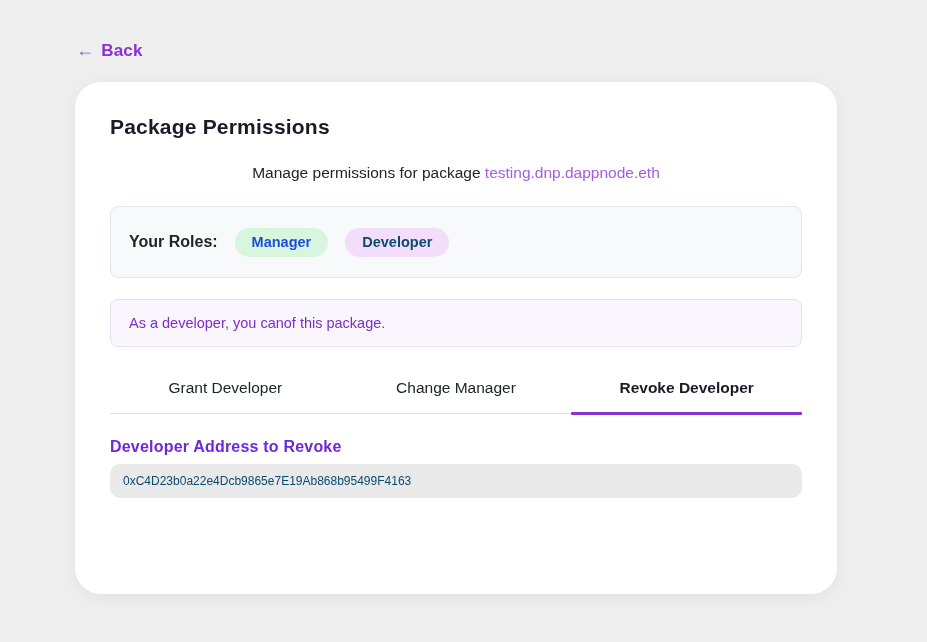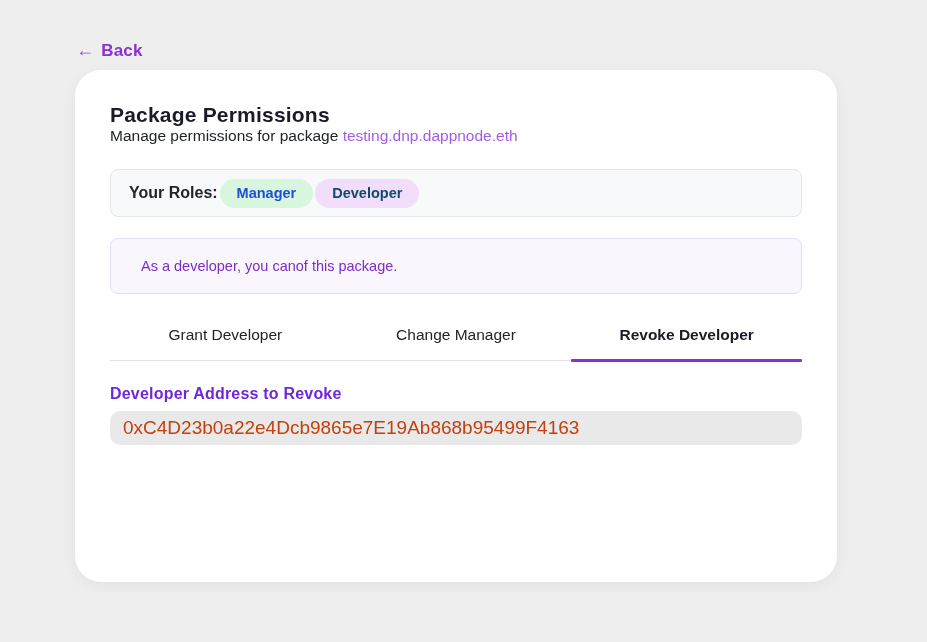--- a/index.html
+++ b/index.html
@@ -16,70 +16,71 @@
     position: absolute; left: 76px; top: 40px;
     color: #8b2fd6; font-size: 17px; font-weight: 700;
     text-decoration: none; cursor: pointer;
     display: flex; align-items: center; gap: 7px;
     letter-spacing: 0.2px;
   }
   .back-link .arrow { font-weight: 400; font-size: 18px; color: #9a4ede; }
 
   
   .card {
-    position: absolute; left: 75px; top: 70px;
+    position: absolute; left: 75px; top: 82px;
     width: 762px; height: 512px;
     background: #ffffff;
     border-radius: 26px;
     box-shadow: 0 4px 16px rgba(0,0,0,0.05);
     padding: 33px 35px 36px 35px;
   }
 
   .card-title {
     font-size: 21px; font-weight: 700; color: #1b1b27;
     letter-spacing: 0.2px;
   }
 
   .subtitle {
-    font-size: 15.5px; color: #212529;
+    margin-top: 25px;
+    font-size: 15.5px; color: #212529; text-align: center;
   }
   .package-link {
     color: #a55ce3; text-decoration: none; cursor: pointer;
   }
 
   
   .roles-box {
     margin-top: 24px;
-    height: 48px;
+    height: 72px;
     background: #f8f9fb;
     border: 1px solid #e3e6ec;
     border-radius: 8px;
     display: flex; align-items: center;
     padding: 0 18px;
-    gap: 2px;
+    gap: 17px;
   }
   .roles-label { font-size: 16px; font-weight: 700; color: #212529; }
   .badge {
     display: inline-flex; align-items: center; justify-content: center;
     height: 29px; padding: 0 17px;
     border-radius: 15px;
     font-size: 14.5px; font-weight: 600;
   }
   .badge-manager { background: #d8f5de; color: #1d4ed8; }
   .badge-developer { background: #f2defa; color: #0c4a6e; }
 
   
   .info-box {
     margin-top: 21px;
-    height: 56px;
+    height: 48px;
     background: #faf6fe;
     border: 1px solid #e9ddf4;
     border-radius: 8px;
     display: flex; align-items: center;
-    padding: 0 30px;
+    padding: 0 18px;
     font-size: 14.5px; color: #7d2ec4;
   }
   .info-box a {
     color: #7d2ec4; font-weight: 600; text-decoration: underline; cursor: pointer;
     margin: 0 4px;
   }
 
   
   .tabs {
     margin-top: 22px;
@@ -110,21 +111,21 @@
     letter-spacing: 0.2px;
   }
   .address-input {
     margin-top: 8px;
     width: 100%;
     height: 34px;
     background: #e9e9ea;
     border: none;
     border-radius: 10px;
     padding: 0 13px;
-    font-size: 19px; color: #c2410c;
+    font-size: 12px; color: #0c4a6e;
     font-family: inherit;
     outline: none;
     display: block;
   }
 
   .revoke-button {
     margin-top: 19px;
     width: 100%;
     height: 46px;
     background: #e8d1fa;

